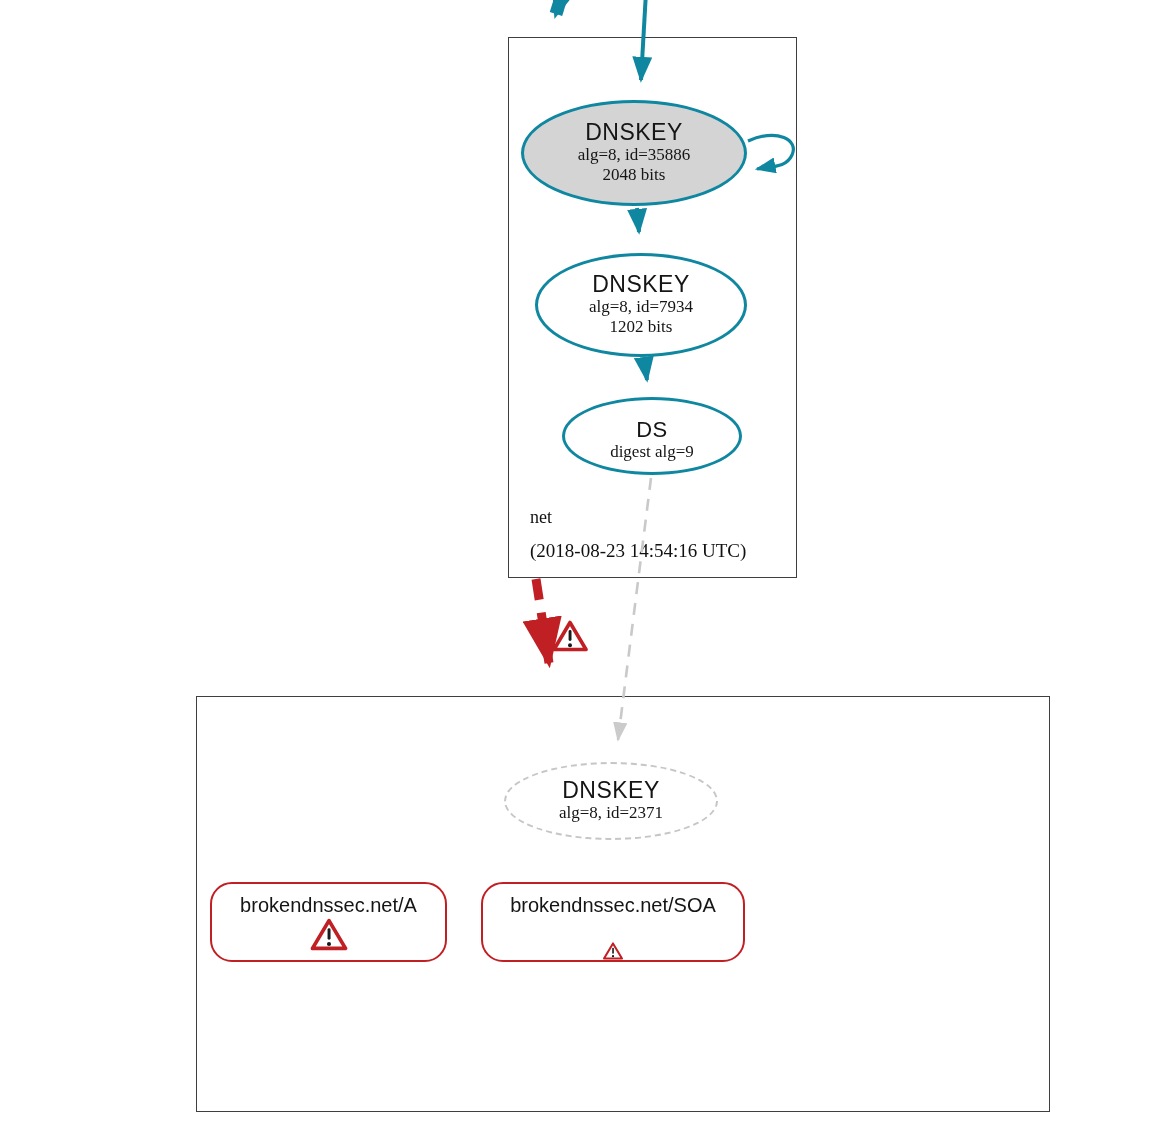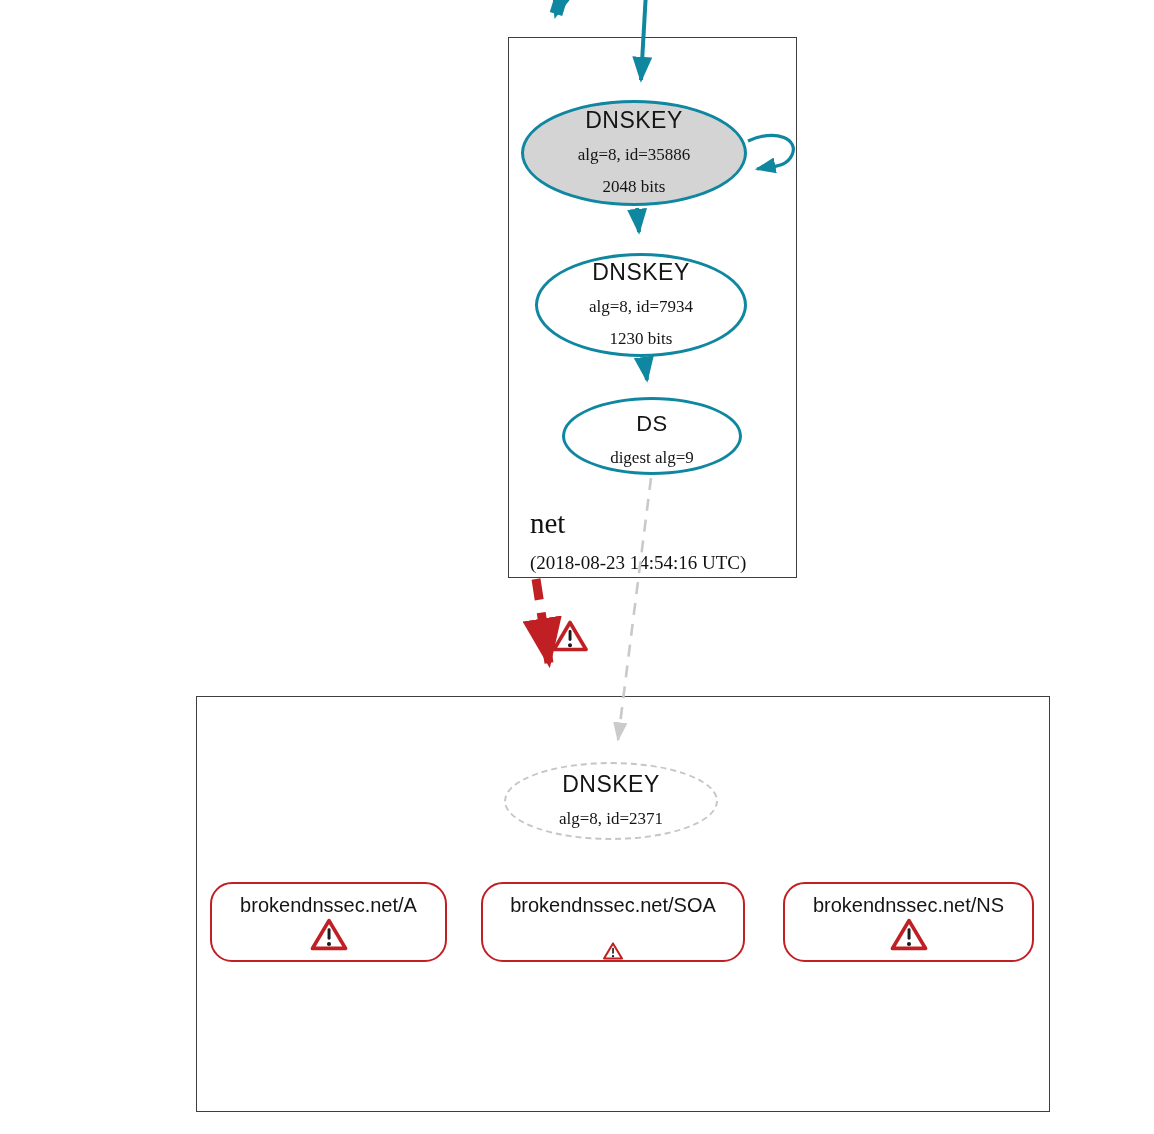--- a/index.html
+++ b/index.html
@@ -7,36 +7,36 @@
     position:relative; width:1154px; height:1134px; background:#ffffff;
     overflow:hidden; font-family:"Liberation Sans", sans-serif;
   }
   .arrow-layer { position:absolute; left:0; top:0; z-index:3; pointer-events:none; }
   .zone-box {
     position:absolute; border:1.6px solid #3f3f3f; background:#ffffff; z-index:1;
     box-sizing:border-box;
   }
   .zone-label { position:absolute; z-index:2; }
   .zone-name {
-    font-family:"Liberation Serif", serif; font-size:29px; color:#111;
+    font-family:"Liberation Serif", serif; font-size:18px; color:#111;
   }
   .zone-ts {
     font-family:"Liberation Serif", serif; font-size:19px; color:#111; margin-top:12px;
   }
   .node {
     position:absolute; border-radius:50%; background:#ffffff; z-index:4;
     display:flex; flex-direction:column; align-items:center; justify-content:center;
     box-sizing:border-box; text-align:center;
   }
   .node-teal { border:3.5px solid #0f87a0; }
   .node-ksk { background:#d4d4d4; }
   .node-dashed { border:2.6px dashed #c6c6c6; background:#ffffff; }
   .node-title { font-size:23px; color:#151515; line-height:1.08; letter-spacing:0.5px; }
   .node-sub {
-    font-family:"Liberation Serif", serif; font-size:17px; color:#151515; line-height:1.2;margin-top:12px;
+    font-family:"Liberation Serif", serif; font-size:17px; color:#151515; line-height:1.2;
   }
   .rrset {
     position:absolute; border:2.8px solid #c01f24; border-radius:22px; background:#ffffff;
     z-index:4; display:flex; flex-direction:column; align-items:center; box-sizing:border-box;
   }
   .rrset-label { font-size:20px; color:#151515; margin-top:10px; }
   .warn-svg { display:block; }
   .warn-float { position:absolute; z-index:5; }
   .rrset .warn-svg { margin-top:1px; }
 </style>
@@ -94,21 +94,21 @@
 
   <div class="node node-teal node-ksk" style="left:521px; top:100px; width:226px; height:106px;">
     <div class="node-title">DNSKEY</div>
     <div class="node-sub">alg=8, id=35886</div>
     <div class="node-sub">2048 bits</div>
   </div>
 
   <div class="node node-teal" style="left:535px; top:253px; width:212px; height:104px;">
     <div class="node-title">DNSKEY</div>
     <div class="node-sub">alg=8, id=7934</div>
-    <div class="node-sub">1230 bits</div>
+    <div class="node-sub">1202 bits</div>
   </div>
 
   <div class="node node-teal" style="left:562px; top:397px; width:180px; height:78px;">
     <div class="node-title" style="font-size:22px;margin-top:8px;">DS</div>
     <div class="node-sub">digest alg=9</div>
   </div>
 
   <div class="node node-dashed" style="left:504px; top:762px; width:214px; height:78px;">
     <div class="node-title">DNSKEY</div>
     <div class="node-sub">alg=8, id=2371</div>
@@ -125,22 +125,14 @@
 
   <div class="rrset" style="left:481px; top:882px; width:264px; height:80px;gap:24px;">
     <div class="rrset-label">brokendnssec.net/SOA</div>
     <svg class="warn-svg" width="38" height="33" viewBox="0 0 36 32">
       <path d="M18 2.5 L34 29.5 L2 29.5 Z" fill="#ffffff" stroke="#c01f24" stroke-width="3.6" stroke-linejoin="round"></path>
       <rect x="16.6" y="10" width="2.9" height="11" rx="1.4" fill="#1a1a1a"></rect>
       <circle cx="18" cy="25.2" r="2" fill="#1a1a1a"></circle>
     </svg>
   </div>
 
-  <div class="rrset" style="left:783px; top:882px; width:251px; height:80px;">
-    <div class="rrset-label">brokendnssec.net/NS</div>
-    <svg class="warn-svg" width="38" height="33" viewBox="0 0 36 32">
-      <path d="M18 2.5 L34 29.5 L2 29.5 Z" fill="#ffffff" stroke="#c01f24" stroke-width="3.6" stroke-linejoin="round"></path>
-      <rect x="16.6" y="10" width="2.9" height="11" rx="1.4" fill="#1a1a1a"></rect>
-      <circle cx="18" cy="25.2" r="2" fill="#1a1a1a"></circle>
-    </svg>
-  </div>
 
 </div>
 
 </body></html>

